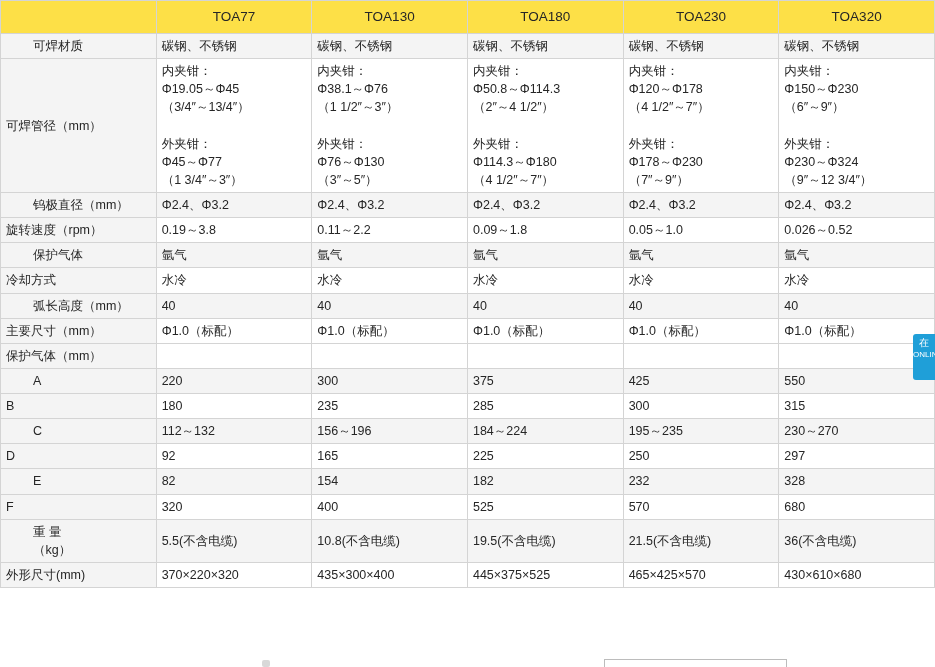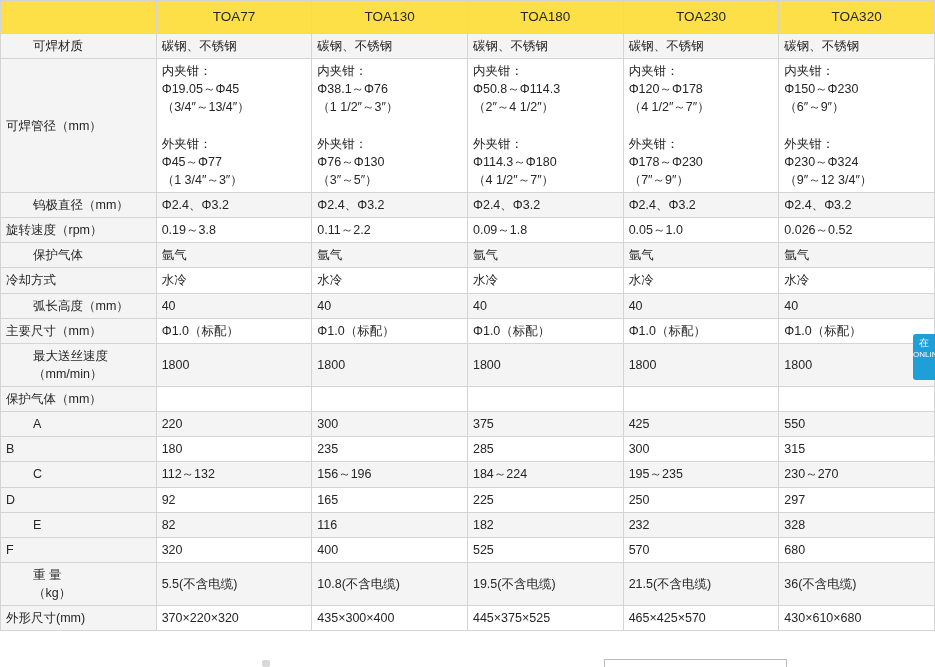--- a/index.html
+++ b/index.html
@@ -205,29 +205,20 @@
       <td class="cell multiline">40</td>
     </tr>
     <tr>
       <td class="rowlabel multiline">主要尺寸（mm）</td>
       <td class="cell multiline">Φ1.0（标配）</td>
       <td class="cell multiline">Φ1.0（标配）</td>
       <td class="cell multiline">Φ1.0（标配）</td>
       <td class="cell multiline">Φ1.0（标配）</td>
       <td class="cell multiline">Φ1.0（标配）</td>
     </tr>
-    <tr class="shade">
-      <td class="rowlabel multiline">最大送丝速度
-（mm/min）</td>
-      <td class="cell multiline">1800</td>
-      <td class="cell multiline">1800</td>
-      <td class="cell multiline">1800</td>
-      <td class="cell multiline">1800</td>
-      <td class="cell multiline">1800</td>
-    </tr>
     <tr>
       <td class="rowlabel multiline">保护气体（mm）</td>
       <td class="cell multiline"></td>
       <td class="cell multiline"></td>
       <td class="cell multiline"></td>
       <td class="cell multiline"></td>
       <td class="cell multiline"></td>
     </tr>
     <tr class="shade">
       <td class="rowlabel multiline">A</td>
@@ -257,21 +248,21 @@
       <td class="rowlabel multiline">D</td>
       <td class="cell multiline">92</td>
       <td class="cell multiline">165</td>
       <td class="cell multiline">225</td>
       <td class="cell multiline">250</td>
       <td class="cell multiline">297</td>
     </tr>
     <tr class="shade">
       <td class="rowlabel multiline">E</td>
       <td class="cell multiline">82</td>
-      <td class="cell multiline">116</td>
+      <td class="cell multiline">154</td>
       <td class="cell multiline">182</td>
       <td class="cell multiline">232</td>
       <td class="cell multiline">328</td>
     </tr>
     <tr>
       <td class="rowlabel multiline">F</td>
       <td class="cell multiline">320</td>
       <td class="cell multiline">400</td>
       <td class="cell multiline">525</td>
       <td class="cell multiline">570</td>

